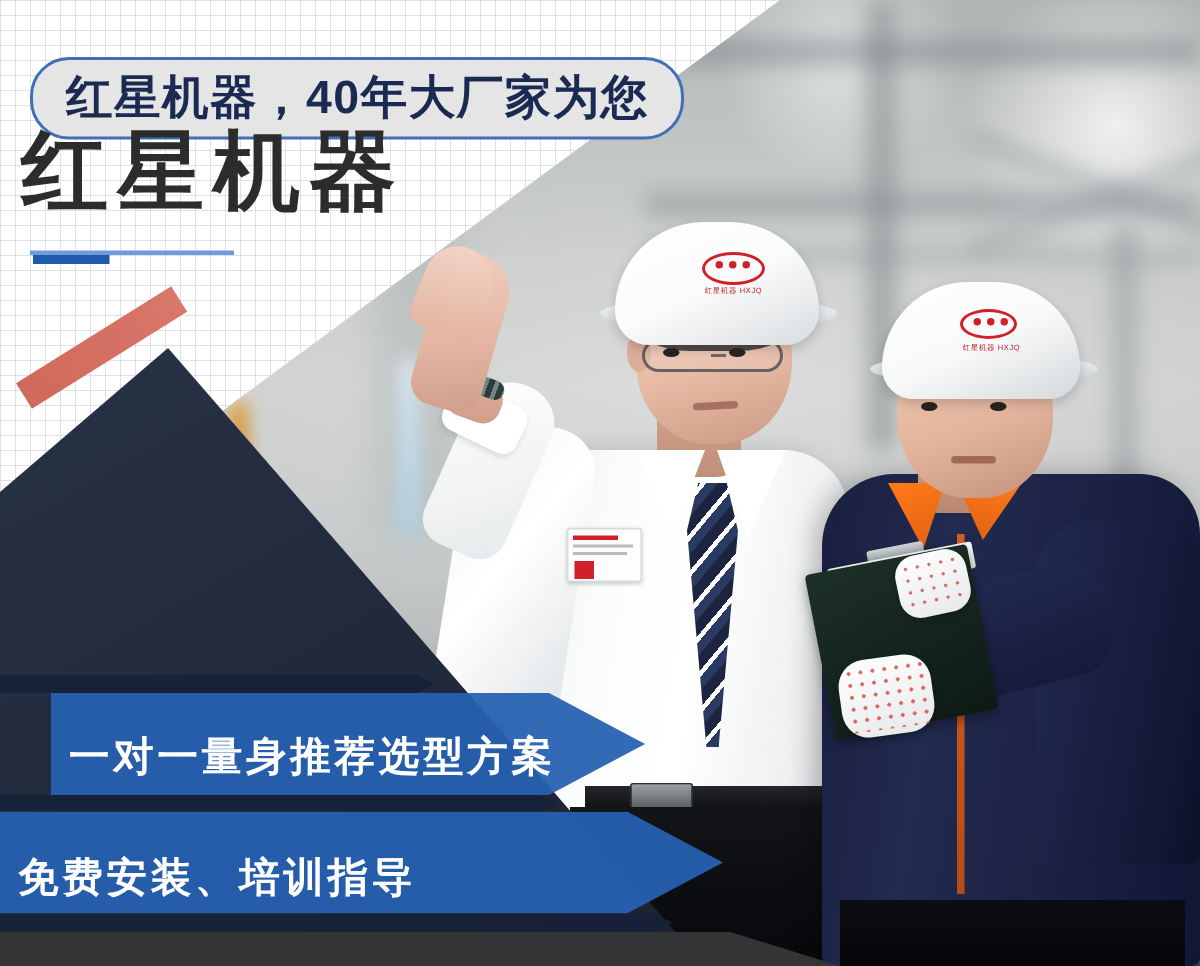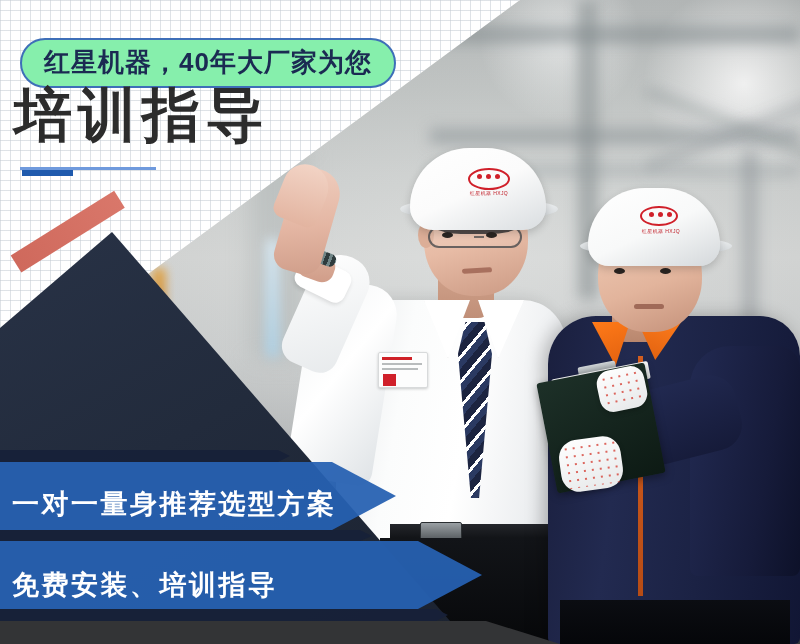--- a/index.html
+++ b/index.html
@@ -349,24 +349,24 @@
     width:122px; height:20px;
     background:linear-gradient(90deg,#cf695c,#d9776a);
     transform:rotate(-32deg);
     transform-origin:left center;
   }
 
   
   .pill {
     position:absolute; left:20px; top:38px;
     padding:9px 22px 11px 22px;
-    background:#86efac;
+    background:#e5e5e5;
     border:2px solid #3e6fb8;
     border-radius:26px;
-    font-size:26px; font-weight:700; color:#1b2a52;
+    font-size:31px; font-weight:700; color:#1b2a52;
     letter-spacing:1px; white-space:nowrap;
     line-height:1;
   }
   .headline {
     position:absolute; left:14px; top:86px;
     font-size:58px; font-weight:800; color:#2c2c2c;
     letter-spacing:6px; line-height:1; white-space:nowrap;
   }
   .rule-thin {
     position:absolute; left:20px; top:167px;
@@ -384,21 +384,21 @@
     color:#ffffff;
     font-size:27px; font-weight:600;
     letter-spacing:2.5px;
     display:flex; align-items:center;
     padding-left:12px;
     white-space:nowrap;
   }
   .feat.f1 { top:383px; width:316px; height:67px;
     clip-path:polygon(0 0, 252px 0, 316px 33px, 252px 67px, 0 67px); }
   .feat.f2 { top:462px; width:396px; height:84px;
-    clip-path:polygon(0 0, 332px 0, 396px 34px, 332px 68px, 0 68px); }
+    clip-path:polygon(0 0, 332px 0, 396px 34px, 332px 68px, 0 68px);margin-left:34px; }
   .feat.f3 { top:541px; width:482px; height:88px;
     clip-path:polygon(0 0, 418px 0, 482px 34px, 418px 68px, 0 68px); }
 
   
   .sep {
     position:absolute; left:0;
     background:rgba(23,33,56,.92);
   }
   .sep.s1 { top:450px; width:290px; height:12px;
     clip-path:polygon(0 0, 278px 0, 290px 6px, 278px 12px, 0 12px); }
@@ -514,21 +514,21 @@
     <div class="p1 p2-pants"></div>
   </div>
 
   <div class="grid-panel"></div>
   <div class="grid-feather"></div>
 
   <div class="navy-wedge"></div>
   <div class="red-stripe"></div>
 
   <div class="pill">红星机器，40年大厂家为您</div>
-  <div class="headline">培训指导</div>
+  <div class="headline">红星机器</div>
   <div class="rule-thin"></div>
   <div class="rule-thick"></div>
 
   <div class="sep s1"></div>
   <div class="sep s2"></div>
   <div class="sep s3"></div>
 
   <div class="feat f2">一对一量身推荐选型方案</div>
   <div class="feat f3">免费安装、培训指导</div>
 

